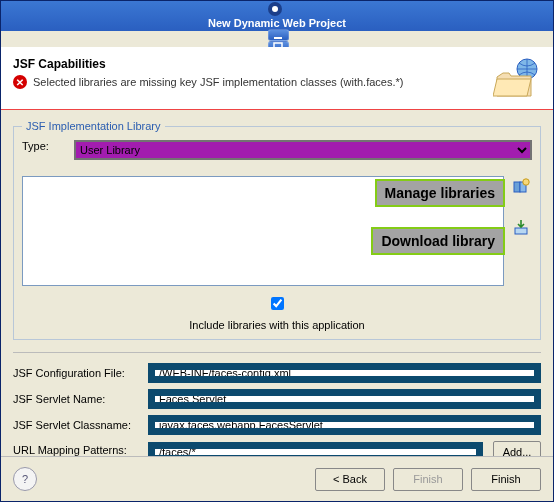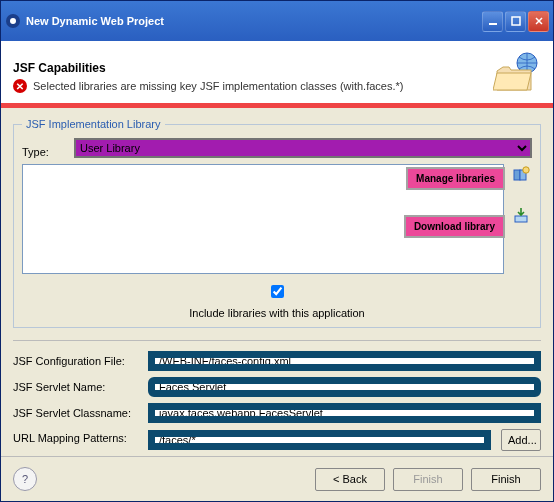--- a/index.html
+++ b/index.html
@@ -1,45 +1,45 @@
 <!DOCTYPE html>
 <html><head>
 <meta charset="utf-8">
 <style>
   * { box-sizing: border-box; font-family: Tahoma, Arial, sans-serif; font-size: 11px; }
   body { margin: 0; background: #ece9d8; }
   .window { width: 554px; height: 502px; border: 1px solid #0a246a; background: #ece9d8; display: flex; flex-direction: column; }
-  .titlebar { height: 40px; background: linear-gradient(to bottom, #3b77d3, #2a5fc0); display: flex; align-items: center; padding: 0 4px; color: #fff; }
+  .titlebar { height: 30px; background: linear-gradient(to bottom, #3b77d3, #2a5fc0); display: flex; align-items: center; padding: 0 4px; color: #fff; flex-direction: column; }
   .titlebar .icon { width: 16px; height: 16px; margin-right: 5px; display:flex;align-items:center;justify-content:center; }
   .titlebar .title { flex: 1; font-weight: bold; }
   .winbtn { width: 21px; height: 21px; margin-left: 2px; border: 1px solid #fff3; background: linear-gradient(#5c90e0,#2a5fc0); color:#fff; display:flex;align-items:center;justify-content:center; border-radius:3px; cursor:pointer;}
   .winbtn.close { background: linear-gradient(#e36e5a,#c83728); }
-  .header { background: #fff; padding: 10px 12px; display: flex; align-items: flex-end; border-bottom: 5px solid #ef4444; }
+  .header { background: #fff; padding: 10px 12px; display: flex; align-items: flex-start; border-bottom: 1px solid #ef4444; margin-top: 16px; }
   .header .textcol { flex: 1; }
   .header h1 { margin: 0 0 4px 0; font-size: 12px; font-weight: bold; }
   .header .msg { display:flex; align-items:center; gap:6px; color:#333; }
   .erricon { width:14px;height:14px;border-radius:50%;background:#d40000;color:#fff;display:flex;align-items:center;justify-content:center;font-weight:bold;font-size:10px;}
   .hdrimg { width:48px;height:42px; }
   .content { flex:1; padding: 10px 12px; overflow:auto; }
   fieldset{ border:1px solid #b8c7d8; padding:8px; margin:0 0 12px 0; }
   legend{ color:#2a5db0; padding:0 4px; }
-  .row { display:flex; align-items:flex-end; gap:6px; margin-bottom:6px;}
+  .row { display:flex; align-items:flex-start; gap:6px; margin-bottom:16px;}
   .row label{ min-width:46px; }
   select.type{ flex:1; background:#a21caf; border:2px solid #737373; height:20px; }
   select.type option.hl{ background:#ffff66; }
   .librow{ display:flex; gap:6px; }
   .libbox{ flex:1; height:110px; border:1px solid #7b9ac0; background:#fff; position:relative; }
   .sidecol{ width:22px; display:flex; flex-direction:column; gap:22px; align-items:center; padding-top:2px;}
   .iconbtn{ width:18px;height:18px;cursor:pointer;display:flex;align-items:center;justify-content:center;}
-  .callout{ position:absolute; background:#ec4899; border:2px solid #a3a3a3; padding:4px 8px; font-weight:bold; font-size:10px; white-space:nowrap;}
+  .callout{ position:absolute; background:#a3a3a3; border:2px solid #84cc16; padding:4px 8px; font-weight:bold; font-size:14px; white-space:nowrap;}
   .chk{ display:flex; align-items:center; gap:6px; margin-top:8px;flex-direction:column;}
   .formgrid{ display:grid; grid-template-columns: 125px 1fr auto; gap:6px 10px; align-items:center;}
   .formgrid input[type=text]{ height:20px; border:7px solid #0c4a6e; padding:2px 4px; background:#fff;}
   .urlbox{ height:54px; }
-  .addbtn{ width:40px; height:22px; background:#ece9d8; border:1px solid #888; border-radius:2px; cursor:pointer;}
+  .addbtn{ width:48px; height:22px; background:#ece9d8; border:1px solid #888; border-radius:2px; cursor:pointer;}
   .footer{ border-top:1px solid #bbb; padding:10px 12px; display:flex; align-items:center; gap:8px;}
   .helpbtn{ width:24px;height:24px;border:1px solid #99a;border-radius:50%;display:flex;align-items:center;justify-content:center;color:#557;cursor:pointer;background:#f4f4f4;}
   .spacer{ flex:1; }
   .navbtn{ min-width:70px; height:23px; border:1px solid #888; background:#ece9d8; border-radius:2px; cursor:pointer; padding:0 10px;}
   .navbtn:disabled{ color:#999; }
   .sep{border-top:1px solid #bbb;margin:0 0 10px 0;}
 </style>
 </head>
 <body>
 
@@ -124,21 +124,21 @@
       </div>
     </fieldset>
 
     <div class="sep"></div>
 
     <div class="formgrid">
       <span>JSF Configuration File:</span>
       <input type="text" style="grid-column: 2 / 4;" value="/WEB-INF/faces-config.xml">
 
       <span>JSF Servlet Name:</span>
-      <input type="text" style="grid-column: 2 / 4; border-radius: 6px;" value="Faces Servlet">
+      <input type="text" style="grid-column: 2 / 4;" value="Faces Servlet">
 
       <span>JSF Servlet Classname:</span>
       <input type="text" style="grid-column: 2 / 4; text-decoration: underline;" value="javax.faces.webapp.FacesServlet">
 
       <span style="align-self:start;padding-top:3px">URL Mapping Patterns:</span>
       <input type="text" class="urlbox" value="/faces/*" style="">
       <button class="addbtn">Add...</button>
     </div>
   </div>
 

